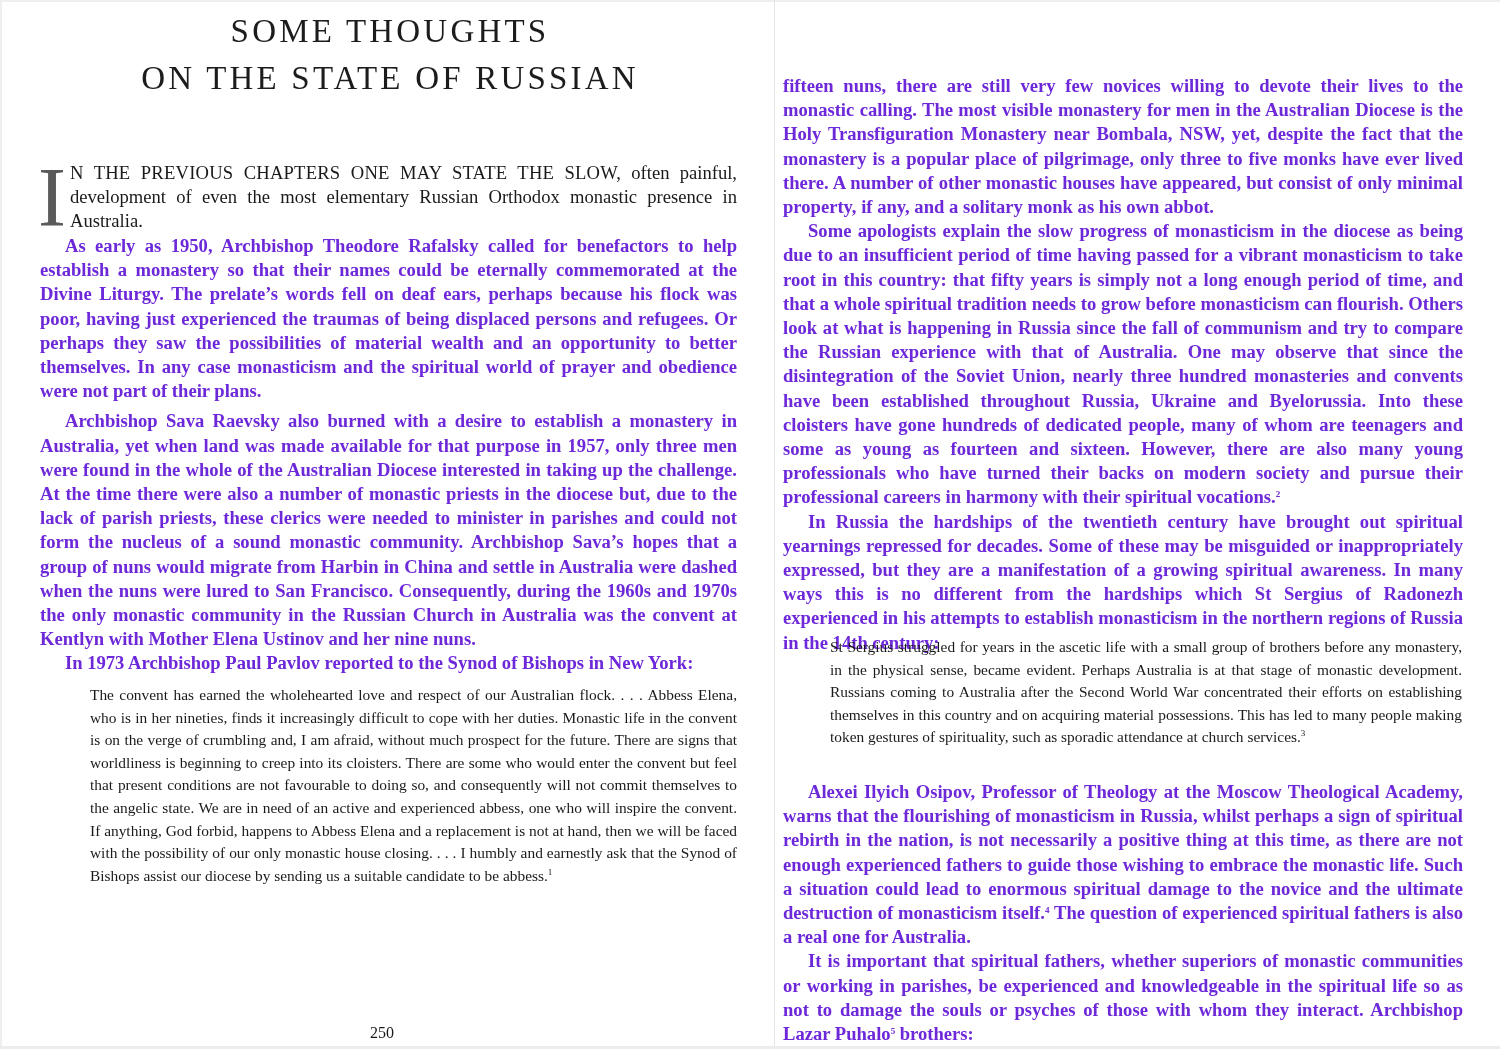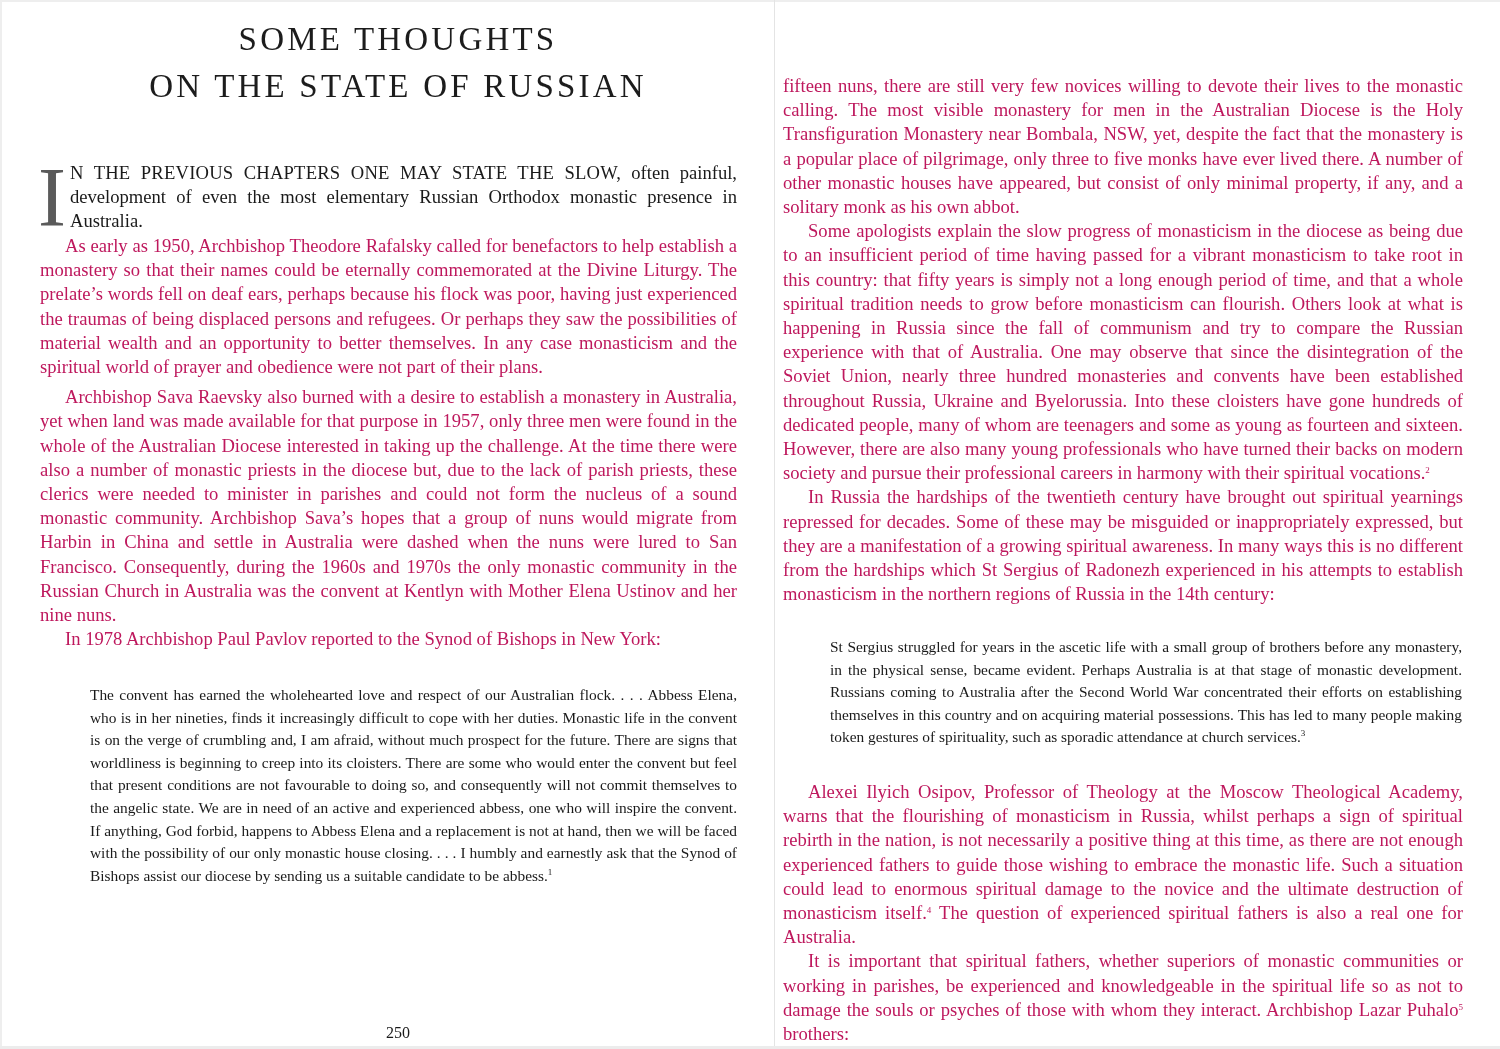--- a/index.html
+++ b/index.html
@@ -24,21 +24,22 @@
     position: absolute; left: 40px; top: 8px; width: 700px;
     text-align: center;
     font-size: 33px; line-height: 47px; letter-spacing: 3.2px;
     color: #1c1c1c;
   }
   .chapter-title div { white-space: nowrap; }
 
   .body {
     position: absolute; left: 40px; width: 697px;
     font-size: 18.6px; line-height: 24.2px; text-align: justify;
-    color: #be185d;
+    color: #6d28d9;
+    font-weight: bold;
   }
   .p { margin: 0; text-indent: 25px; }
   .p.noindent { text-indent: 0; }
 
   .opening { position: absolute; left: 40px; top: 161px; width: 697px; font-size: 18.6px; line-height: 24.2px; text-align: justify; }
   .dropcap {
     float: left; font-size: 84px; line-height: 66px; height: 66px;
     color: #5a5a5a; margin: 4px 4px 0 -2px; padding: 0;
     font-family: "Liberation Serif", "DejaVu Serif", serif;
   }
@@ -48,48 +49,48 @@
     position: absolute; left: 90px; top: 684px; width: 647px;
     font-size: 15.4px; line-height: 22.6px; text-align: justify;
   }
   .block-quote-right {
     position: absolute; left: 830px; top: 636px; width: 632px;
     font-size: 15.4px; line-height: 22.6px; text-align: justify;
   }
   sup { font-size: 9px; line-height: 0; vertical-align: 6px; }
 
   .folio-bottom {
-    position: absolute; left: 370px; top: 1024px; width: 40px; text-align: right;
+    position: absolute; left: 370px; top: 1024px; width: 40px; text-align: left;
     font-size: 16px;
   }
 </style>
 </head>
 <body>
 
 <div class="spread">
   <div class="edge-top"></div>
   <div class="edge-left"></div>
   <div class="edge-bottom"></div>
   <div class="gutter"></div>
 
   <section class="page page-left">
-    <h1 class="chapter-title" style="margin:8px;font-weight:normal;">
+    <h1 class="chapter-title" style="margin:0;font-weight:normal;">
       <div>SOME THOUGHTS</div>
       <div>ON THE STATE OF RUSSIAN</div>
     </h1>
 
     <div class="opening">
       <span class="dropcap">I</span>
       <span class="smallcaps-lead">N THE PREVIOUS CHAPTERS ONE MAY STATE THE SLOW,</span><span> often painful, development of even the most elementary Russian Orthodox monastic presence in Australia.</span>
     </div>
 
     <div class="body" style="top:234px;">
       <p class="p">As early as 1950, Archbishop Theodore Rafalsky called for benefactors to help establish a monastery so that their names could be eternally commemorated at the Divine Liturgy. The prelate’s words fell on deaf ears, perhaps because his flock was poor, having just experienced the traumas of being displaced persons and refugees. Or perhaps they saw the possibilities of material wealth and an opportunity to better themselves. In any case monasticism and the spiritual world of prayer and obedience were not part of their plans.</p>
       <p class="p" style="margin-top:6px;">Archbishop Sava Raevsky also burned with a desire to establish a monastery in Australia, yet when land was made available for that purpose in 1957, only three men were found in the whole of the Australian Diocese interested in taking up the challenge. At the time there were also a number of monastic priests in the diocese but, due to the lack of parish priests, these clerics were needed to minister in parishes and could not form the nucleus of a sound monastic community. Archbishop Sava’s hopes that a group of nuns would migrate from Harbin in China and settle in Australia were dashed when the nuns were lured to San Francisco. Consequently, during the 1960s and 1970s the only monastic community in the Russian Church in Australia was the convent at Kentlyn with Mother Elena Ustinov and her nine nuns.</p>
-      <p class="p">In 1978 Archbishop Paul Pavlov reported to the Synod of Bishops in New York:</p>
+      <p class="p">In 1973 Archbishop Paul Pavlov reported to the Synod of Bishops in New York:</p>
     </div>
 
     <div class="block-quote-left">
       <span>The convent has earned the wholehearted love and respect of our Australian flock. . . . Abbess Elena, who is in her nineties, finds it increasingly difficult to cope with her duties. Monastic life in the convent is on the verge of crumbling and, I am afraid, without much prospect for the future. There are signs that worldliness is beginning to creep into its cloisters. There are some who would enter the convent but feel that present conditions are not favourable to doing so, and consequently will not commit themselves to the angelic state. We are in need of an active and experienced abbess, one who will inspire the convent. If anything, God forbid, happens to Abbess Elena and a replacement is not at hand, then we will be faced with the possibility of our only monastic house closing. . . . I humbly and earnestly ask that the Synod of Bishops assist our diocese by sending us a suitable candidate to be abbess.</span><sup>1</sup>
     </div>
 
 
     <div class="folio-bottom">250</div>
   </section>
 

